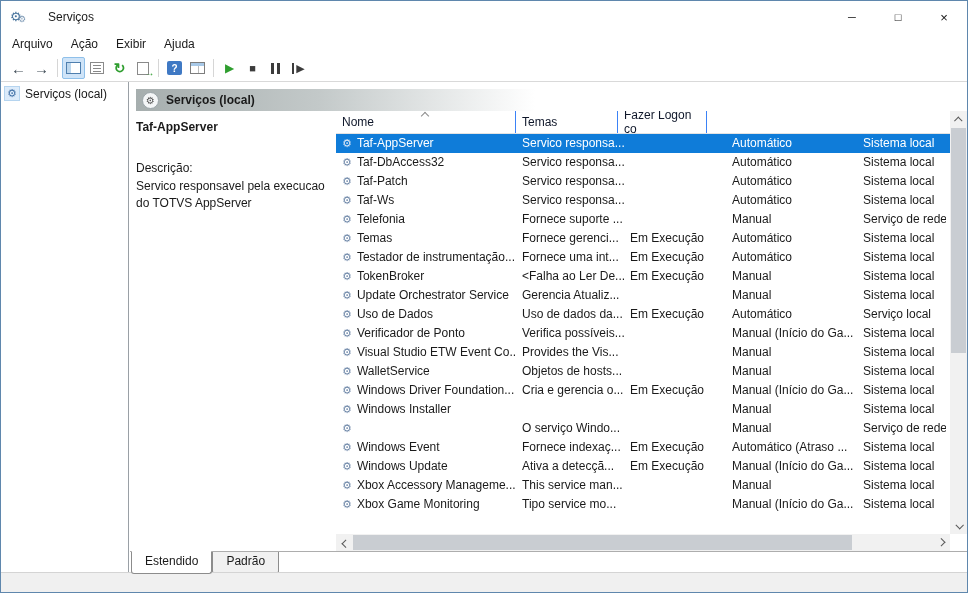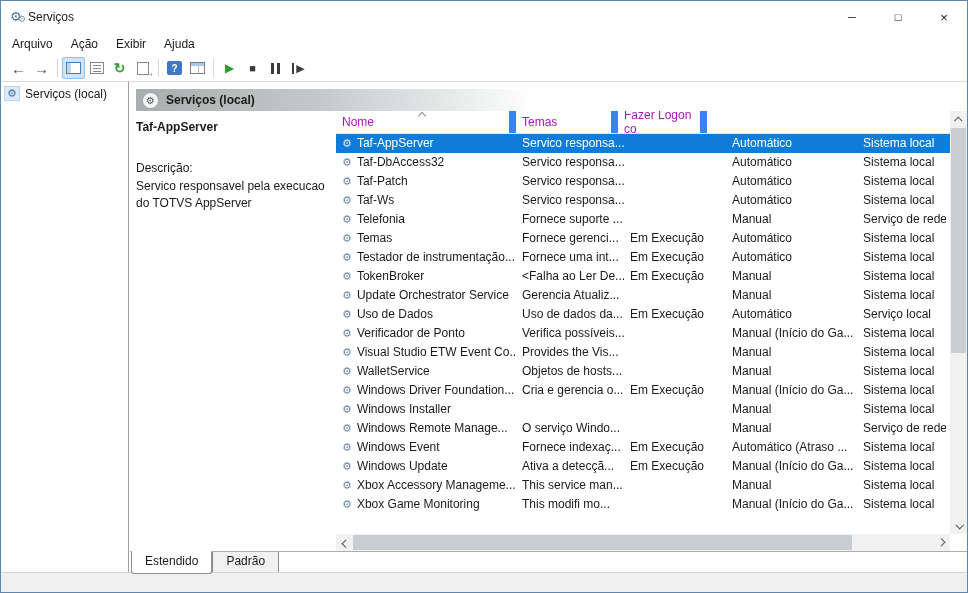--- a/index.html
+++ b/index.html
@@ -5,21 +5,21 @@
   * { box-sizing: border-box; margin: 0; padding: 0; }
   html,body { width: 968px; height: 593px; background:#fff; overflow:hidden;
     font-family:"Liberation Sans","DejaVu Sans",sans-serif; font-size:12px; color:#1a1a1a; cursor:default; }
   .window { position:relative; width:968px; height:593px; border:1px solid #5f87ad; background:#fff; }
 
   
   .titlebar { position:absolute; top:0; left:0; right:0; height:32px; background:#fff; display:flex; align-items:center; }
   .app-icon { position:relative; width:18px; height:16px; margin-left:9px; color:#49759e; }
   .app-icon .g1{ position:absolute; left:0; top:0; font-size:13px; line-height:16px;}
   .app-icon .g2{ position:absolute; left:8px; top:5px; font-size:9px; line-height:10px; color:#7d99b5;}
-  .titlebar .title { margin-left:0; }
+  .titlebar .title { margin-left:20px; }
   .win-controls { position:absolute; right:0; top:0; height:32px; display:flex; }
   .winbtn { width:46px; height:32px; border:none; background:#fff; font-family:inherit; font-size:11px; color:#111; display:flex; align-items:center; justify-content:center; }
   .winbtn.close { font-size:13px; }
 
   
   .menubar { position:absolute; top:32px; left:0; right:0; height:22px; background:#fff; display:flex; align-items:center; padding-left:2px; }
   .menu-item { padding:2px 9px; }
 
   
   .toolbar { position:absolute; top:54px; left:0; right:0; height:27px; background:#fff; border-bottom:1px solid #d9d9d9; display:flex; align-items:center; padding-left:6px; }
@@ -61,21 +61,21 @@
   .detail { position:absolute; left:6px; top:29px; width:200px; }
   .svc-name { font-weight:bold; margin-top:9px; }
   .svc-action { margin-top:23px; }
   .link { color:var(--link); text-decoration:underline; cursor:pointer; }
   .desc-label { margin-top:27px; }
   .desc-text { margin-top:3px; line-height:1.45; }
 
   
   .listview { position:absolute; left:206px; top:29px; right:17px; height:423px; background:#fff; overflow:hidden; }
   .lv-header { display:flex; height:23px; border-bottom:1px solid #e3e3e3; background:#fff; }
-  .lv-col { position:relative; display:flex; align-items:center; padding:0 6px; border-right:7px solid #3b82f6; color:#a21caf; flex:none; }
+  .lv-col { position:relative; display:flex; align-items:center; padding:0 6px; border-right:1px solid #3b82f6; color:#0f172a; flex:none; }
   .sortcaret { position:absolute; top:2px; left:50%; margin-left:-4px; width:6px; height:6px; border-left:1px solid #8c8c8c; border-top:1px solid #8c8c8c; transform:rotate(45deg); }
   .lv-row { display:flex; height:19px; line-height:19px; width:100%; }
   .lv-row.selected { background:var(--selection); color:#fff; }
   .lv-cell { padding:0 6px; white-space:nowrap; overflow:hidden; flex:none; display:flex; align-items:center; }
   .row-gear { font-size:11px; color:#6e87a8; margin-right:5px; line-height:1; }
   .lv-row.selected .row-gear { color:#dfe9f5; }
 
   
   .vscroll { position:absolute; right:0; top:29px; width:17px; height:423px; background:#f1f1f1; }
   .varrow { position:absolute; left:0; width:17px; height:17px; display:flex; align-items:center; justify-content:center; }
@@ -354,21 +354,20 @@
                 <span>Windows Installer</span>
               </div>
               <div class="lv-cell" style="width: 108px; margin-top: 31px;">Adiciona, modifi...</div>
               <div class="lv-cell" style="width: 102px;"></div>
               <div class="lv-cell" style="width: 131px;">Manual</div>
               <div class="lv-cell" style="width: 89px;">Sistema local</div>
             </div>
             <div class="lv-row">
               <div class="lv-cell" style="width: 180px;">
                 <span class="row-gear">⚙</span>
-                <span>Windows Remote Manage...</span>
               </div>
               <div class="lv-cell" style="width: 108px;">O serviço Windo...</div>
               <div class="lv-cell" style="width: 102px;"></div>
               <div class="lv-cell" style="width: 131px;">Manual</div>
               <div class="lv-cell" style="width: 89px;">Serviço de rede</div>
             </div>
             <div class="lv-row">
               <div class="lv-cell" style="width: 180px;">
                 <span class="row-gear">⚙</span>
                 <span>Windows Event</span>
@@ -396,21 +395,21 @@
               <div class="lv-cell" style="width: 108px;">This service man...</div>
               <div class="lv-cell" style="width: 102px;"></div>
               <div class="lv-cell" style="width: 131px;">Manual</div>
               <div class="lv-cell" style="width: 89px;">Sistema local</div>
             </div>
             <div class="lv-row">
               <div class="lv-cell" style="width: 180px;">
                 <span class="row-gear">⚙</span>
                 <span>Xbox Game Monitoring</span>
               </div>
-              <div class="lv-cell" style="width: 108px;">This modifi mo...</div>
+              <div class="lv-cell" style="width: 108px;">Tipo service mo...</div>
               <div class="lv-cell" style="width: 102px;"></div>
               <div class="lv-cell" style="width: 131px;">Manual (Início do Ga...</div>
               <div class="lv-cell" style="width: 89px;">Sistema local</div>
             </div>
           </div>
       </div>
 
       <div class="vscroll">
         <div class="varrow up">
             <span class="chev up"></span>

